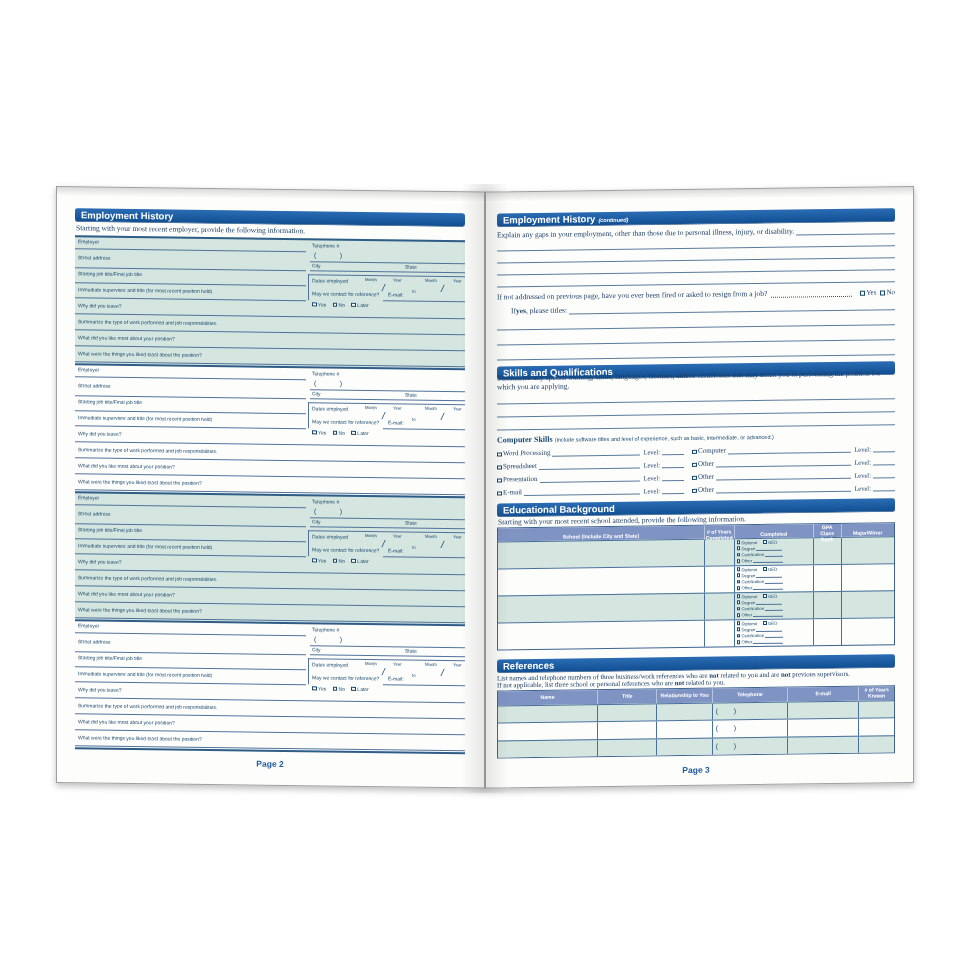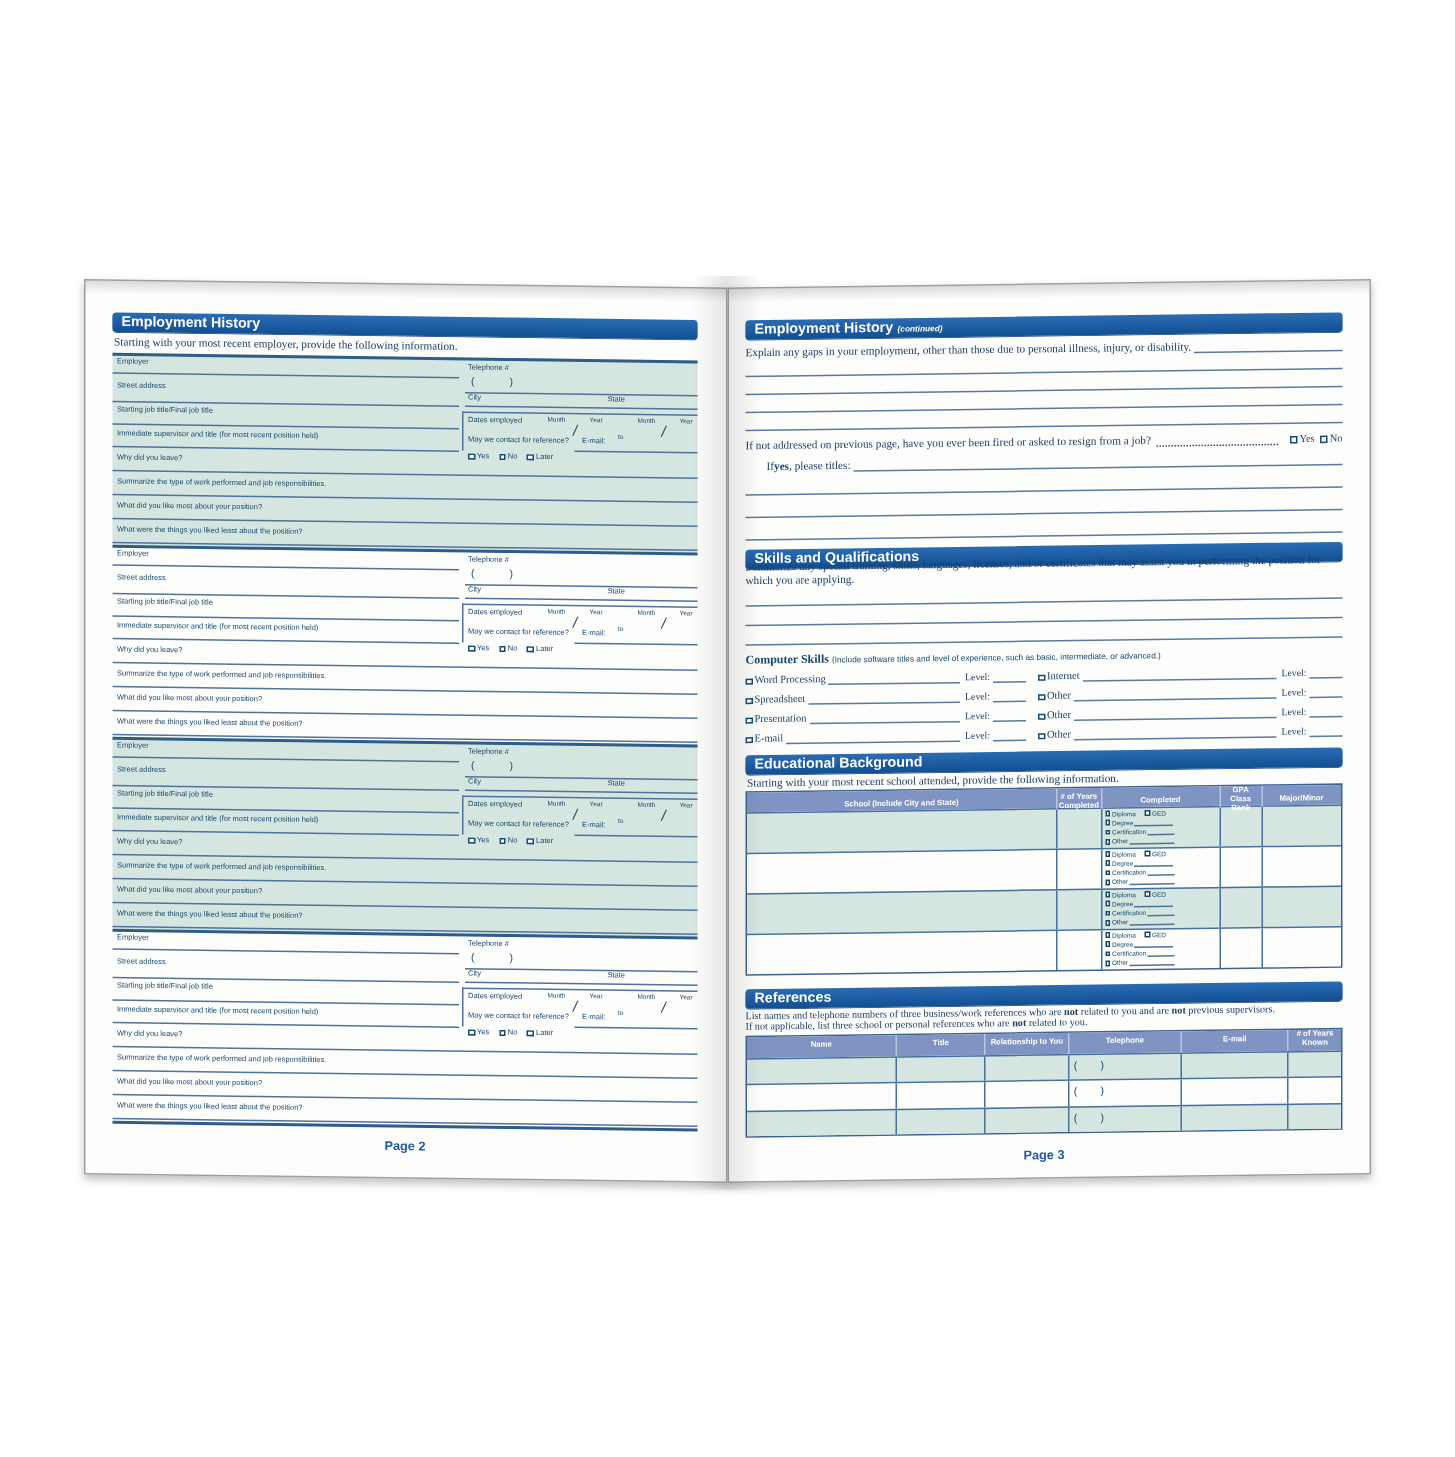--- a/index.html
+++ b/index.html
@@ -324,21 +324,21 @@
         <div class="skrow">
           <div class="skcell L">
             <span class="cb"></span>
             <span class="sklabel">Word Processing</span>
             <span class="fill"></span>
             <span class="lvl">Level:</span>
             <span class="lvl-line"></span>
           </div>
           <div class="skcell R">
             <span class="cb"></span>
-            <span class="sklabel">Internet</span>
+            <span class="sklabel">Computer</span>
             <span class="fill"></span>
             <span class="lvl">Level:</span>
             <span class="lvl-line"></span>
           </div>
         </div>
         <div class="skrow">
           <div class="skcell L">
             <span class="cb"></span>
             <span class="sklabel">Spreadsheet</span>
             <span class="fill"></span>

